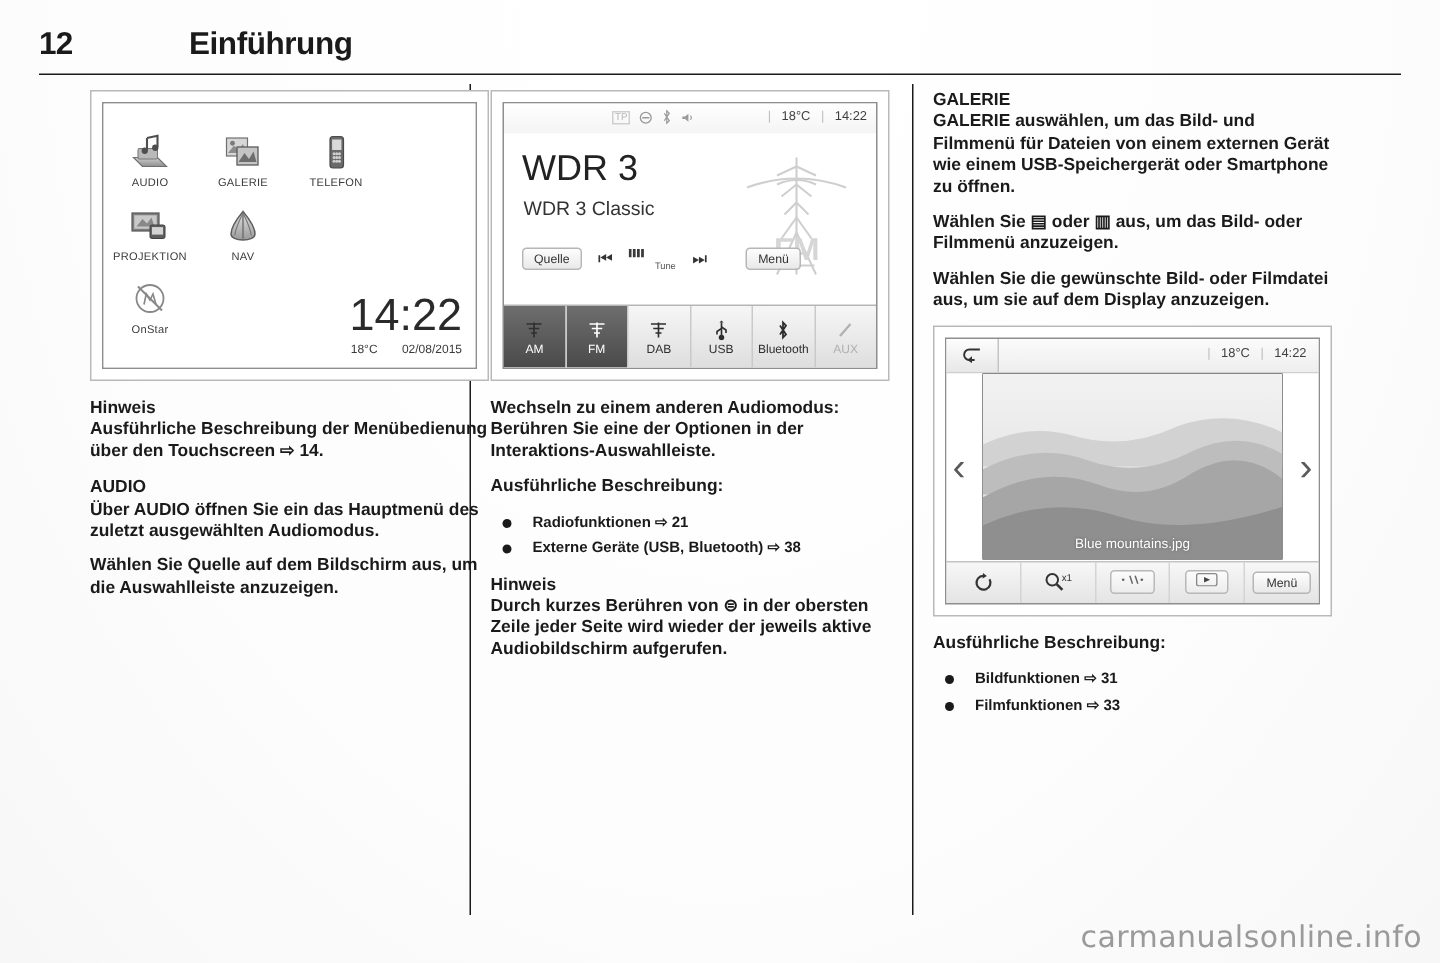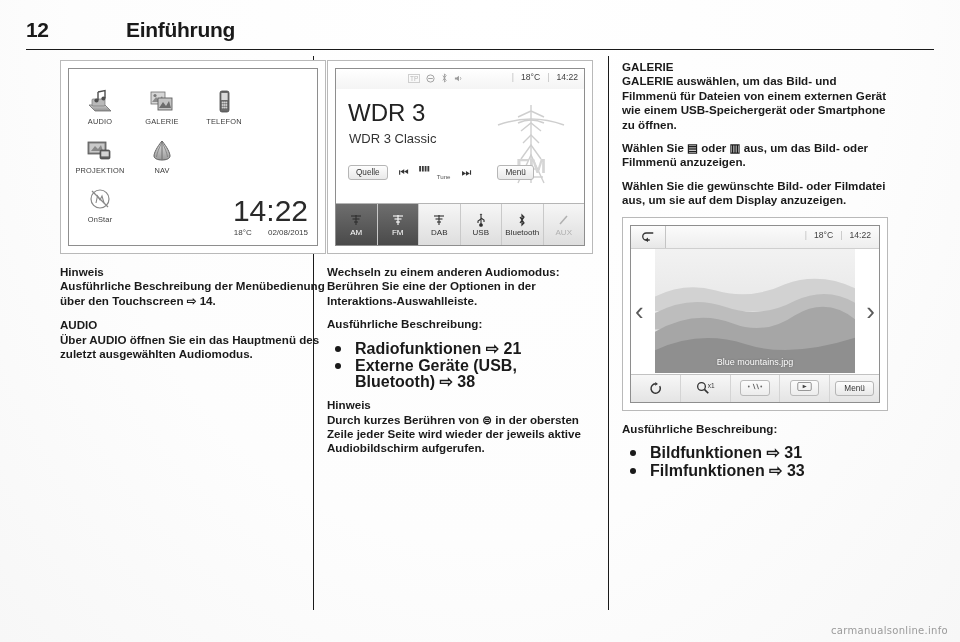--- a/index.html
+++ b/index.html
@@ -41,21 +41,21 @@
   .vsep1{left:313px;}
   .vsep2{left:608px;}
 
   
   p{margin:0 0 0 0;font-size:11.6px;line-height:14.4px;font-weight:bold;}
   .para{margin-bottom:9px;}
   .note-head{font-size:11.6px;font-weight:bold;line-height:14.4px;}
   .sec-head{font-size:11.6px;font-weight:bold;line-height:14.4px;margin-top:10px;}
   .bullets{margin:2px 0 0 0;padding:0;list-style:none;}
   .bullets li{
-    position:relative;font-size:16px;line-height:15.5px;font-weight:bold;
+    position:relative;font-size:10px;line-height:15.5px;font-weight:bold;
     padding-left:28px;margin-bottom:2px;
   }
   .bullets li .dot{
     position:absolute;left:8px;top:5px;width:6px;height:6px;border-radius:50%;
     background:#1a1a1a;
   }
 
   
   .shot{
     position:relative;width:266px;
@@ -169,21 +169,21 @@
     border:1px solid #b9b9b9;border-radius:3px;
     background:linear-gradient(#fcfcfc,#ececec);
     padding:1px 6px;font-size:8.5px;color:#444;line-height:12px;
   }
 
   .caption-gap{height:11px;}
 
   
   .watermark{
     position:absolute;right:12px;bottom:6px;
-    font-size:10px;color:#9a9a9a;letter-spacing:.3px;
+    font-size:20px;color:#9a9a9a;letter-spacing:.3px;
     font-family:"DejaVu Sans", sans-serif;
   }
 </style>
 </head>
 <body>
 
 <div class="page">
 
   <div class="header">
     <div class="hdr-num">12</div>
@@ -308,20 +308,21 @@
       </div>
     </div>
 
     <div class="caption-gap"></div>
 
     <div class="note-head">Hinweis</div>
     <p class="para">Ausführliche Beschreibung der Menübedienung über den Touchscreen ⇨ 14.</p>
 
     <div class="sec-head">AUDIO</div>
     <p class="para">Über AUDIO öffnen Sie ein das Hauptmenü des zuletzt ausgewählten Audiomodus.</p>
+    <p class="para">Wählen Sie Quelle auf dem Bildschirm aus, um die Auswahlleiste anzuzeigen.</p>
   </div>
 
   <div class="col col2">
 
     <div class="shot">
       <div class="shot-inner">
         <div class="radio">
 
           <div class="statusbar">
             <div class="sb-icons">

